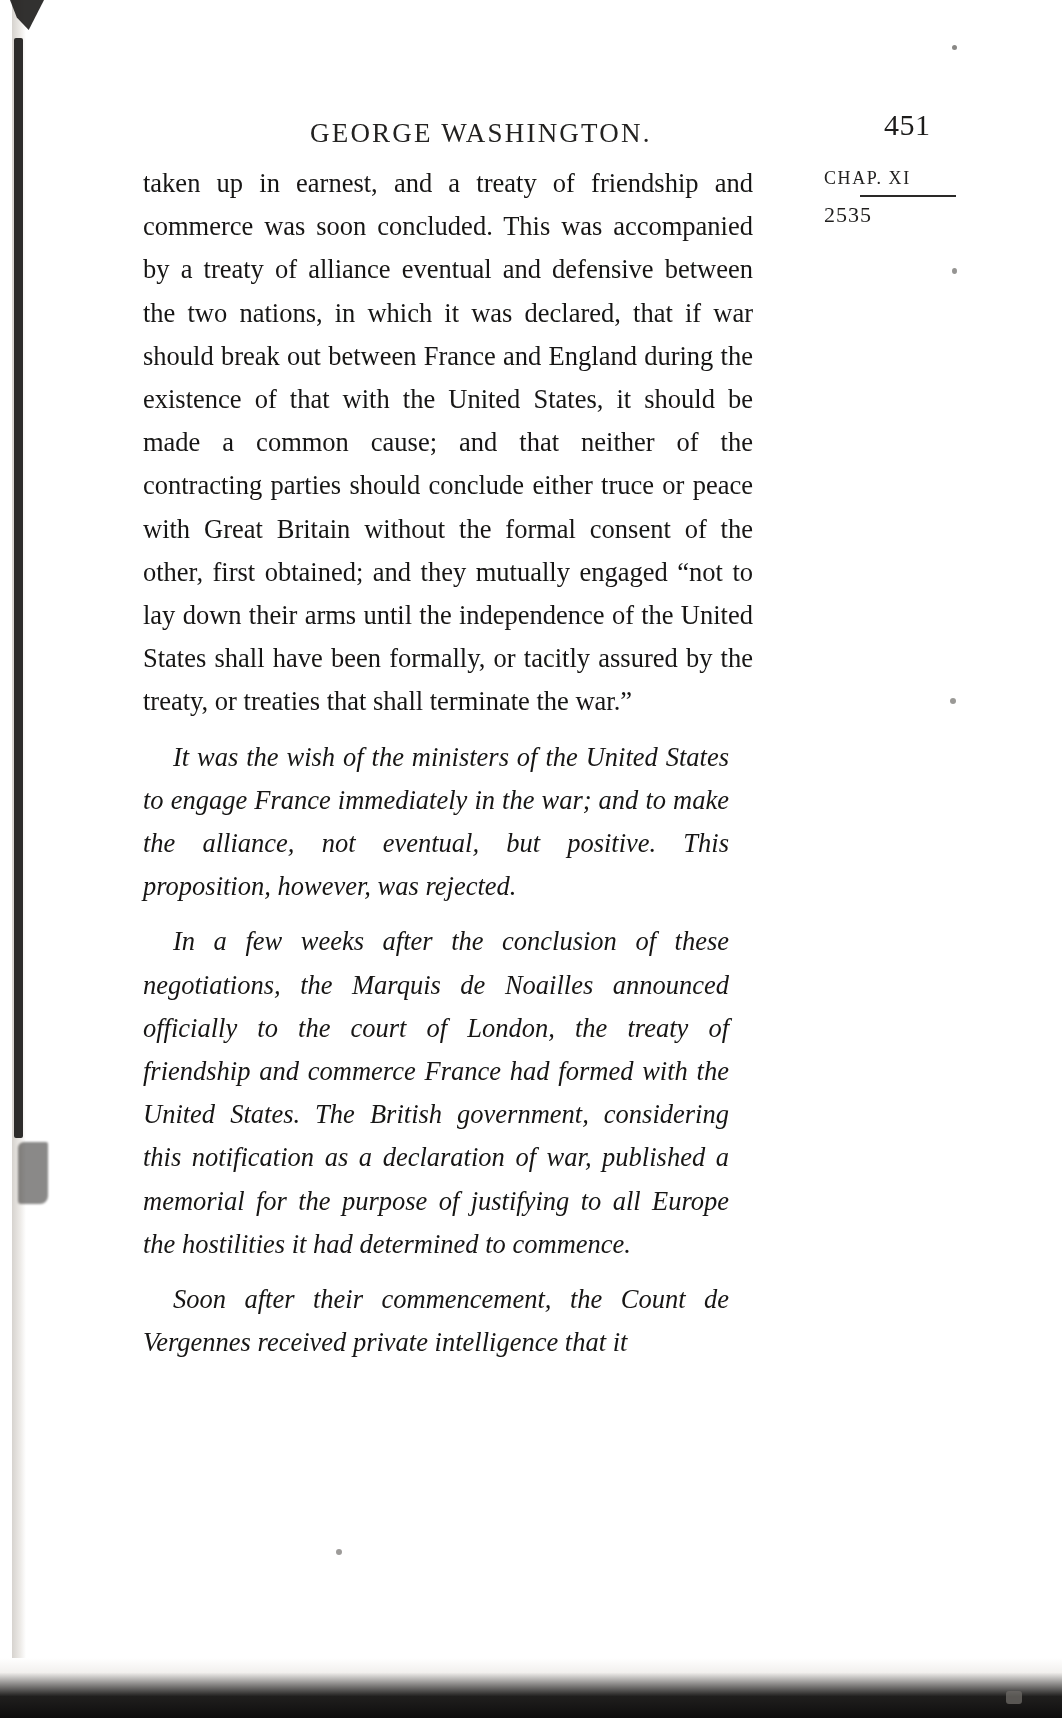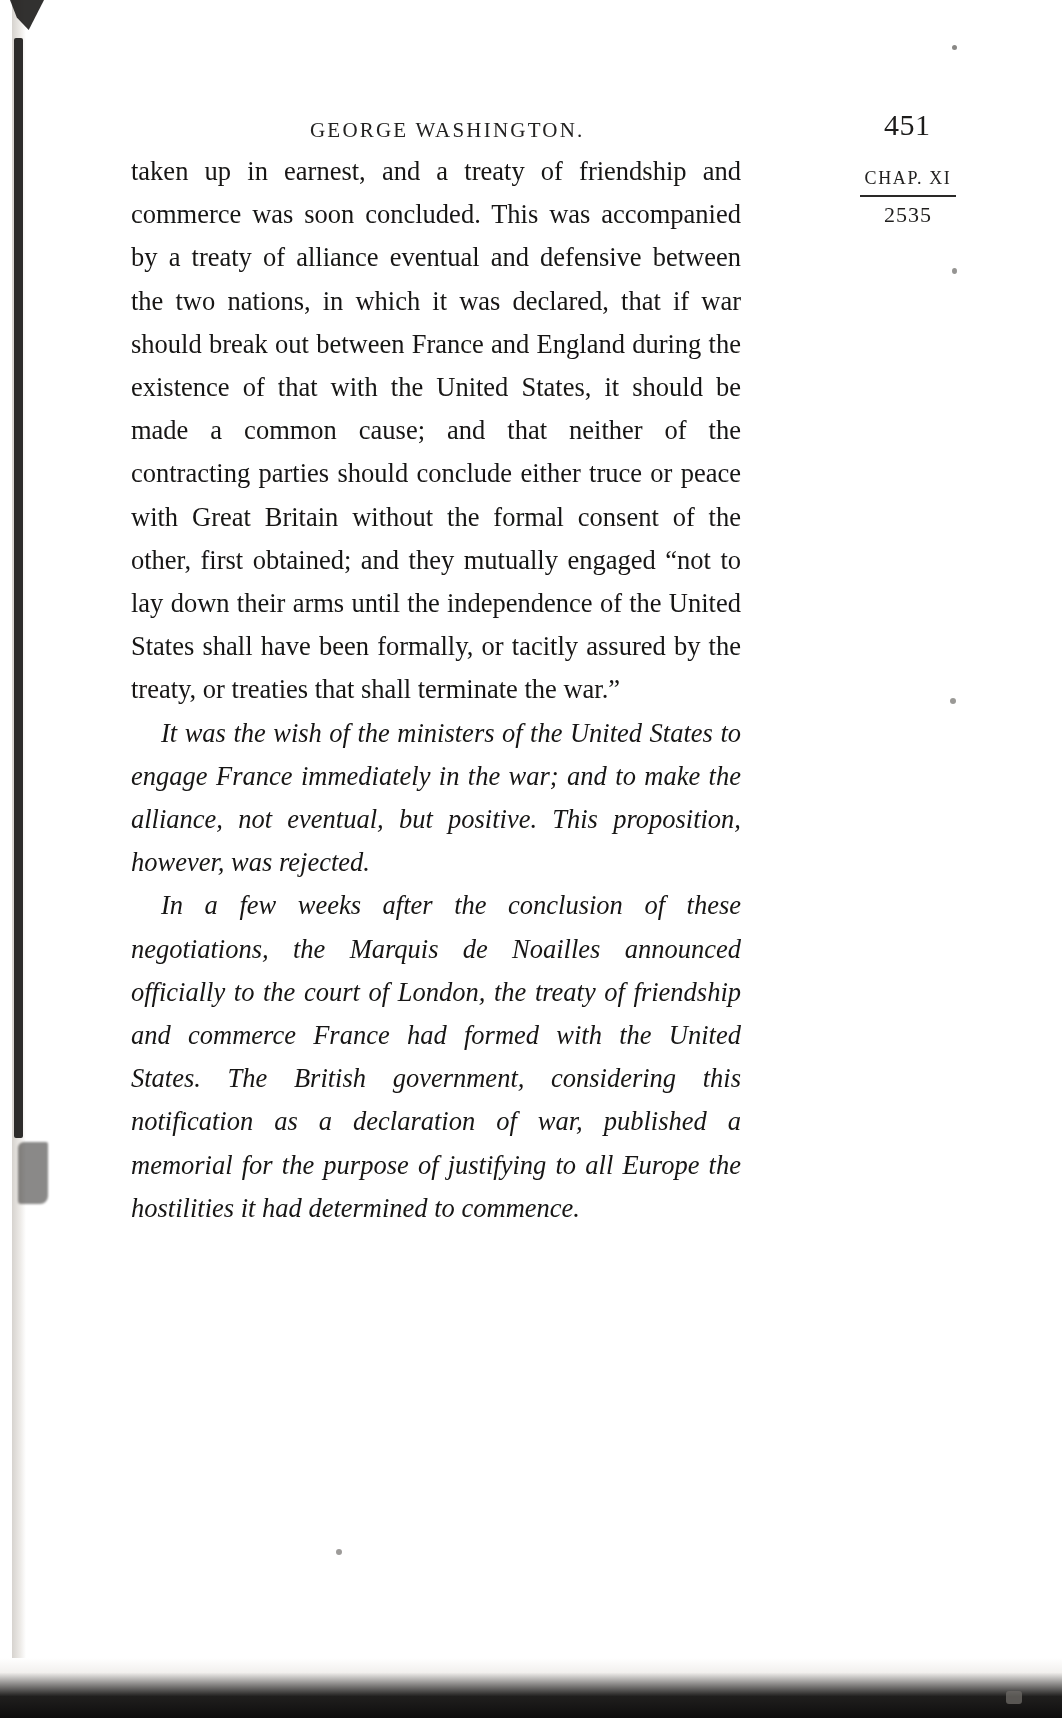--- a/index.html
+++ b/index.html
@@ -119,41 +119,41 @@
     left: 0; top: 0;
     width: 1062px;
     height: 1718px;
   }
 
   .running-head {
     position: absolute;
     left: 310px;
     top: 118px;
     font-variant: small-caps;
-    font-size: 21px;
+    font-size: 27px;
     letter-spacing: 2.2px;
     color: #232221;
     font-family: "Liberation Serif", serif;
   }
 
   .folio {
     position: absolute;
     left: 884px;
     top: 108px;
     font-size: 30px;
     color: #1d1c1b;
     letter-spacing: 0.5px;
   }
 
   .marginalia {
     position: absolute;
     left: 824px;
     top: 168px;
     width: 168px;
-    text-align: center;
+    text-align: left;
   }
   .marginalia .chap {
     font-variant: small-caps;
     font-size: 18px;
     letter-spacing: 1.6px;
     color: #232221;
     display: block;
   }
   .marginalia .rule {
     display: block;
@@ -174,21 +174,21 @@
     left: 131px;
     top: 150px;
     width: 610px;
     font-size: 26.5px;
     line-height: 43.2px;
     color: #171615;
     text-align: justify;
     text-justify: inter-word;
   }
   .textblock p {
-    margin: 0;
+    margin: 12px;
   }
   .textblock p.indent {
     text-indent: 30px;
     font-style: italic;
   }
   
   .textblock p.first-para {
     width: 610px;
   }
   .textblock p.first-para::first-line {
@@ -216,17 +216,18 @@
   <div class="marginalia">
     <span class="chap">CHAP. XI</span>
     <span class="rule"></span>
     <span class="year">2535</span>
   </div>
 
   <div class="textblock">
     <p class="first-para">taken up in earnest, and a treaty of friendship and commerce was soon concluded. This was accompanied by a treaty of alliance eventual and defensive between the two nations, in which it was declared, that if war should break out between France and England during the existence of that with the United States, it should be made a common cause; and that neither of the contracting parties should conclude either truce or peace with Great Britain without the formal consent of the other, first obtained; and they mutually engaged “not to lay down their arms until the independence of the United States shall have been formally, or tacitly assured by the treaty, or treaties that shall terminate the war.”</p>
     <p class="indent">It was the wish of the ministers of the United States to engage France immediately in the war; and to make the alliance, not eventual, but positive. This proposition, however, was rejected.</p>
     <p class="indent">In a few weeks after the conclusion of these negotiations, the Marquis de Noailles announced officially to the court of London, the treaty of friendship and commerce France had formed with the United States. The British government, considering this notification as a declaration of war, published a memorial for the purpose of justifying to all Europe the hostilities it had determined to commence.</p>
+    <p class="indent">Soon after their commencement, the Count de Vergennes received private intelligence that it</p>
   </div>
 
   <div class="scan-bottom"></div>
   <div class="scan-bottom-speck"></div>
 </div>
 
 </body></html>

